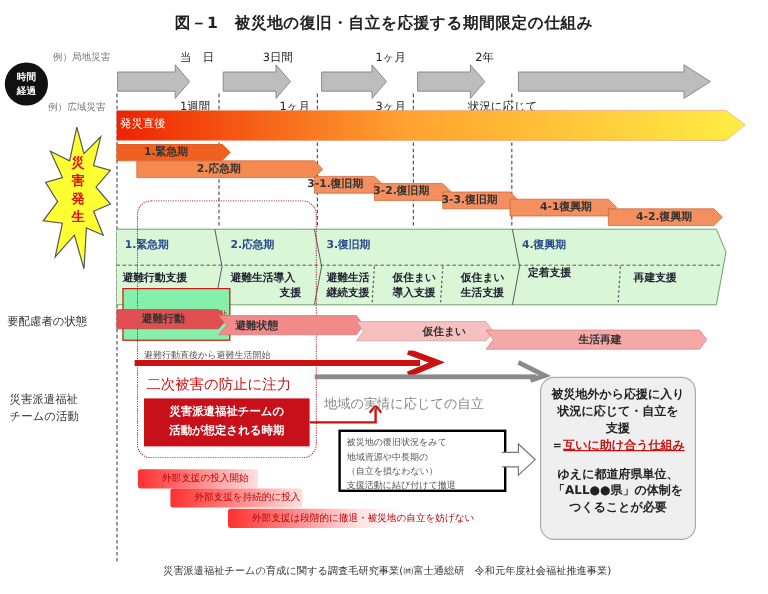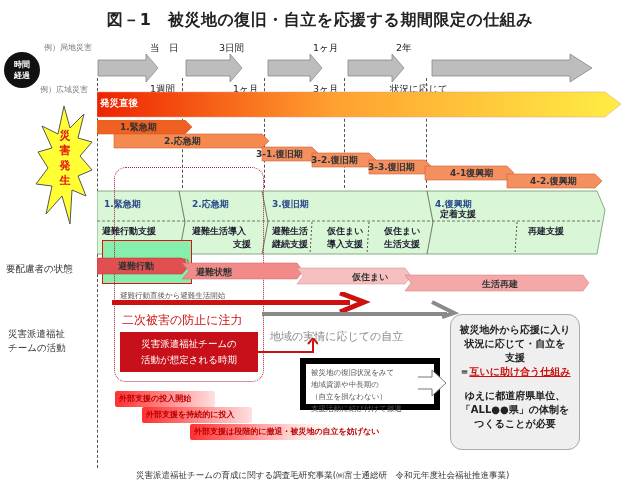--- a/index.html
+++ b/index.html
@@ -1,26 +1,26 @@
 <!DOCTYPE html>
 <html><head>
 <meta charset="utf-8">
 <style>
 *{box-sizing:border-box;margin:0;padding:0}
 body{width:640px;height:495px;background:#fff;position:relative;overflow:hidden;font-family:"DejaVu Sans","Liberation Sans",sans-serif;color:#222}
 .abs{position:absolute}
-.title{left:0;top:10px;width:640px;text-align:center;font-size:16px;font-weight:bold;letter-spacing:0.5px}
+.title{left:0;top:10px;width:640px;text-align:center;font-size:13px;font-weight:bold;letter-spacing:0.5px}
 .ex{font-size:8px;color:#777}
 .tick{font-size:9.5px;color:#222}
 .vdash{position:absolute;border-left:1px dashed #555;width:0}
 .orange{position:absolute;height:15px;font-size:9px;font-weight:bold;line-height:15px;color:#333;padding-left:10px}
 .gtxt{position:absolute;font-size:9px;font-weight:bold;color:#223}
 .pinkbar{position:absolute;height:16px;font-size:9px;font-weight:bold;line-height:16px;color:#333}
 .sidelabel{position:absolute;font-size:9.5px;color:#333;line-height:14px}
-.ext{position:absolute;height:16px;font-size:8px;font-weight:bold;color:#b00;line-height:16px;padding-left:4px;border-radius:2px}
+.ext{position:absolute;height:16px;font-size:8px;font-weight:normal;color:#b00;line-height:16px;padding-left:20px;border-radius:2px}
 </style>
 </head>
 <body>
 
 <div class="abs title">図－1　被災地の復旧・自立を応援する期間限定の仕組み</div>
 
 <div class="abs" style="left:4px;top:52px;width:36px;height:36px;border-radius:50%;background:#111;color:#fff;font-size:8px;font-weight:bold;text-align:center;line-height:11px;padding-top:7px">
   <div>時間</div>
   <div>経過</div>
 </div>
@@ -64,21 +64,21 @@
 <svg class="abs" style="left:97px;top:91px" width="525" height="27">
   <defs>
       <linearGradient id="g1" x1="0" x2="1">
         <stop offset="0" stop-color="#ee2200"></stop>
         <stop offset="0.45" stop-color="#ffa030"></stop>
         <stop offset="1" stop-color="#ffee44"></stop>
       </linearGradient>
     </defs>
   <path d="M0 1 H508 L524 13 L508 26 H0 Z" fill="url(#g1)" stroke="#d98" stroke-width="0.5"></path>
 </svg>
-<div class="abs" style="left:100px;top:97px;font-size:9.5px;font-weight:bold;color:#fff">発災直後</div>
+<div class="abs" style="left:100px;top:97px;font-size:9.5px;font-weight:normal;color:#fff">発災直後</div>
 
 <svg class="abs" style="left:97px;top:120px" width="520" height="70">
   <g fill="#f49060" stroke="#d06030" stroke-width="0.6">
     <path d="M0 0 H88 L95 7 L88 14 H0 Z" fill="#f06020"></path>
     <path d="M17 14 H165 L172 21 L165 28 H17 Z" fill="#f58a50"></path>
     <path d="M165 27 H215 L222 34 L215 41 H165 Z"></path>
     <path d="M215 33 H272 L279 40 L272 47 H215 Z"></path>
     <path d="M272 40 H328 L335 47 L328 54 H272 Z"></path>
     <path d="M328 46 H410 L417 53 L410 60 H328 Z"></path>
     <path d="M410 54 H498 L505 61 L498 68 H410 Z"></path>
@@ -108,21 +108,21 @@
 <div class="gtxt" style="left:435px;top:198px;color:#2a4a8a">4.復興期</div>
 <div class="gtxt" style="left:102px;top:225px">避難行動支援</div>
 <div class="gtxt" style="left:192px;top:225px">避難生活導入</div>
 <div class="gtxt" style="left:233px;top:238px">支援</div>
 <div class="gtxt" style="left:272px;top:225px">避難生活</div>
 <div class="gtxt" style="left:272px;top:238px">継続支援</div>
 <div class="gtxt" style="left:327px;top:225px">仮住まい</div>
 <div class="gtxt" style="left:327px;top:238px">導入支援</div>
 <div class="gtxt" style="left:384px;top:225px">仮住まい</div>
 <div class="gtxt" style="left:384px;top:238px">生活支援</div>
-<div class="gtxt" style="left:440px;top:208px">定着支援</div>
+<div class="gtxt" style="left:440px;top:221px">定着支援</div>
 <div class="gtxt" style="left:528px;top:225px">再建支援</div>
 <div class="abs" style="left:102px;top:240px;font-size:7px;color:#e01010;border:1px solid #e01010;padding:16px 2px;background:#86efac">安否確認・避難拠点に移動</div>
 
 <div class="abs" style="left:114px;top:167px;width:150px;height:215px;border:1.5px dotted #aa2233;border-radius:12px"></div>
 
 <div class="sidelabel" style="left:6px;top:262px">要配慮者の状態</div>
 <svg class="abs" style="left:97px;top:257px" width="510" height="40">
   <path d="M0 1 H85 L92 9 L85 17 H0 Z" fill="#e05050" stroke="#b33" stroke-width="0.5"></path>
   <path d="M85 6 H200 L206 14 L200 22 H85 L92 14 Z" fill="#f28a8a" stroke="#c66" stroke-width="0.5"></path>
   <path d="M200 11 H308 L314 19 L308 27 H200 L206 19 Z" fill="#f7c0c0" stroke="#c88" stroke-width="0.5"></path>
@@ -137,36 +137,36 @@
 <svg class="abs" style="left:112px;top:292px" width="260" height="22">
   <rect x="0" y="8" width="238" height="5" fill="#cc1111"></rect>
   <path d="M228 1 L252 10 L228 20" fill="none" stroke="#cc1111" stroke-width="5"></path>
 </svg>
 
 <div class="sidelabel" style="left:8px;top:327px">
   <div>災害派遣福祉</div>
   <div>チームの活動</div>
 </div>
 <div class="abs" style="left:122px;top:312px;font-size:12px;font-weight:normal;color:#cc1111">二次被害の防止に注力</div>
-<div class="abs" style="left:120px;top:332px;width:138px;height:40px;background:#c8101a;color:#fff;font-size:9.5px;font-weight:normal;text-align:center;line-height:16px;padding-top:4px">
+<div class="abs" style="left:120px;top:332px;width:138px;height:40px;background:#c8101a;color:#fff;font-size:9.5px;font-weight:bold;text-align:center;line-height:16px;padding-top:4px">
   <div>災害派遣福祉チームの</div>
   <div>活動が想定される時期</div>
 </div>
 <svg class="abs" style="left:258px;top:338px" width="60" height="20">
   <path d="M0 14 H55 V2" fill="none" stroke="#cc1111" stroke-width="2"></path>
   <path d="M50 6 L55 0 L60 6" fill="none" stroke="#cc1111" stroke-width="2"></path>
 </svg>
 
 <svg class="abs" style="left:262px;top:300px" width="200" height="20">
   <rect x="0" y="12" width="185" height="4" fill="#8a8a8a"></rect>
   <path d="M170 2 L192 13 L180 17" fill="none" stroke="#8a8a8a" stroke-width="4"></path>
 </svg>
 <div class="abs" style="left:270px;top:329px;font-size:11px;font-weight:normal;color:#888">地域の実情に応じての自立</div>
 
-<div class="abs" style="left:300px;top:358px;width:140px;height:52px;border:6px solid #000000;font-size:7.5px;color:#555;line-height:12px;padding:3px 5px;background:#fff">
+<div class="abs" style="left:282px;top:358px;width:140px;height:52px;border:2px solid #000000;font-size:7.5px;color:#555;line-height:12px;padding:3px 5px;background:#fff">
   <div>被災地の復旧状況をみて</div>
   <div>地域資源や中長期の</div>
   <div>（自立を損なわない）</div>
   <div>支援活動に結び付けて撤退</div>
 </div>
 <svg class="abs" style="left:418px;top:368px" width="30" height="30">
   <path d="M0 9 H14 V2 L28 15 L14 28 V21 H0" fill="#fff" stroke="#777" stroke-width="1"></path>
 </svg>
 
 <div class="abs" style="left:450px;top:314px;width:130px;height:136px;border:1px solid #aaa;border-radius:12px;background:#efefef;text-align:center;font-size:10px;font-weight:bold;color:#222;line-height:14px;padding-top:8px">

